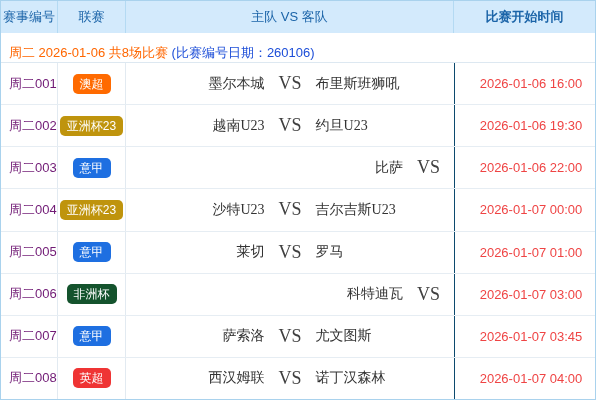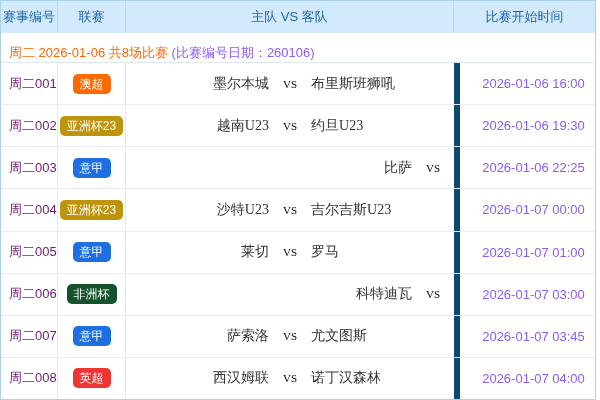--- a/index.html
+++ b/index.html
@@ -22,34 +22,34 @@
   }
   .th {
     display: flex; align-items: center; justify-content: center;
     border-right: 1px solid #b4daf3;
   }
   .th:last-child { border-right: none; }
 
   .col-id   { width: 57px;  flex: 0 0 57px; }
   .col-lg   { width: 68px;  flex: 0 0 68px; }
   .col-main { flex: 1 1 auto; }
-  .col-time { width: 141px; flex: 0 0 141px; }
+  .col-time { width: 141px; flex: 0 0 141px; font-weight: bold; }
 
   
   .subheader {
     height: 30px; flex: 0 0 30px;
     display: flex; align-items: flex-end;
     padding-left: 8px;
     border-bottom: 1px solid #dde8f1;
     background: #fff;
     font-size: 13px;
     white-space: pre;
   }
   .subheader .hl { color: #ff6600; }
-  .subheader .note { color: #8b5cf6; }
+  .subheader .note { color: #1d4ed8; }
 
   
   .rows { flex: 1 1 auto; display: flex; flex-direction: column; }
   .row {
     flex: 1 1 auto;
     display: flex; align-items: stretch;
     border-bottom: 1px solid #e6edf3;
     font-size: 13px; color: #404040;
     background: #fff;
   }
@@ -73,26 +73,26 @@
     padding: 0 7px; border-radius: 5px;
     white-space: nowrap;
   }
   .cell-main {
     flex: 1 1 auto;
     display: flex; align-items: center;
     font-size: 14px; color: #333; font-family: Liberation Serif, serif;
   }
   .home { flex: 1 1 0; text-align: right; }
   .away { flex: 1 1 0; text-align: left; }
-  .vs { flex: 0 0 auto; margin: 0 14px; font-size: 11px; color: #000000; }
+  .vs { flex: 0 0 auto; margin: 0 14px; font-size: 18px; color: #404040; }
   .cell-time {
     width: 141px; flex: 0 0 141px;
     justify-content: center;
-    border-left: 6px solid #0c4a6e;
-    color: #8b5cf6;
+    border-left: 1px solid #0c4a6e;
+    color: #ef4444;
     padding-left: 12px;
   }
 </style>
 </head>
 <body>
 
 <div class="schedule-table">
 
   <div class="thead">
     <div class="th col-id">赛事编号</div>
@@ -132,21 +132,21 @@
 
   <div class="row">
     <div class="cell cell-id">周二003</div>
     <div class="cell cell-lg">
       <span class="badge" style="background: rgb(30, 111, 225);">意甲</span>
     </div>
     <div class="cell cell-main">
       <span class="home">比萨</span>
       <span class="vs">VS</span>
     </div>
-    <div class="cell cell-time">2026-01-06 22:25</div>
+    <div class="cell cell-time">2026-01-06 22:00</div>
   </div>
 
   <div class="row">
     <div class="cell cell-id">周二004</div>
     <div class="cell cell-lg">
       <span class="badge" style="background: rgb(191, 148, 13);">亚洲杯23</span>
     </div>
     <div class="cell cell-main">
       <span class="home">沙特U23</span>
       <span class="vs">VS</span>

